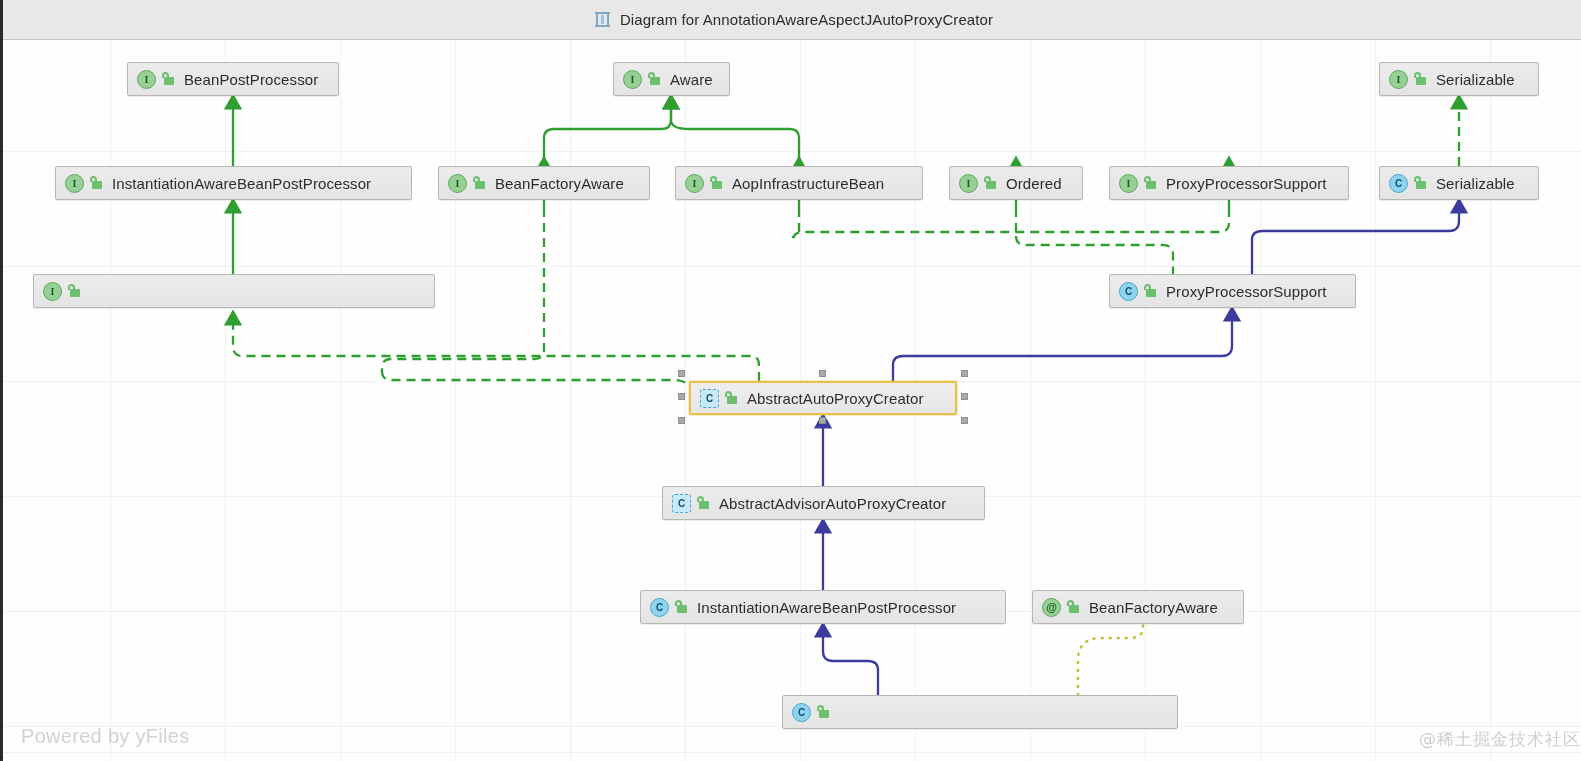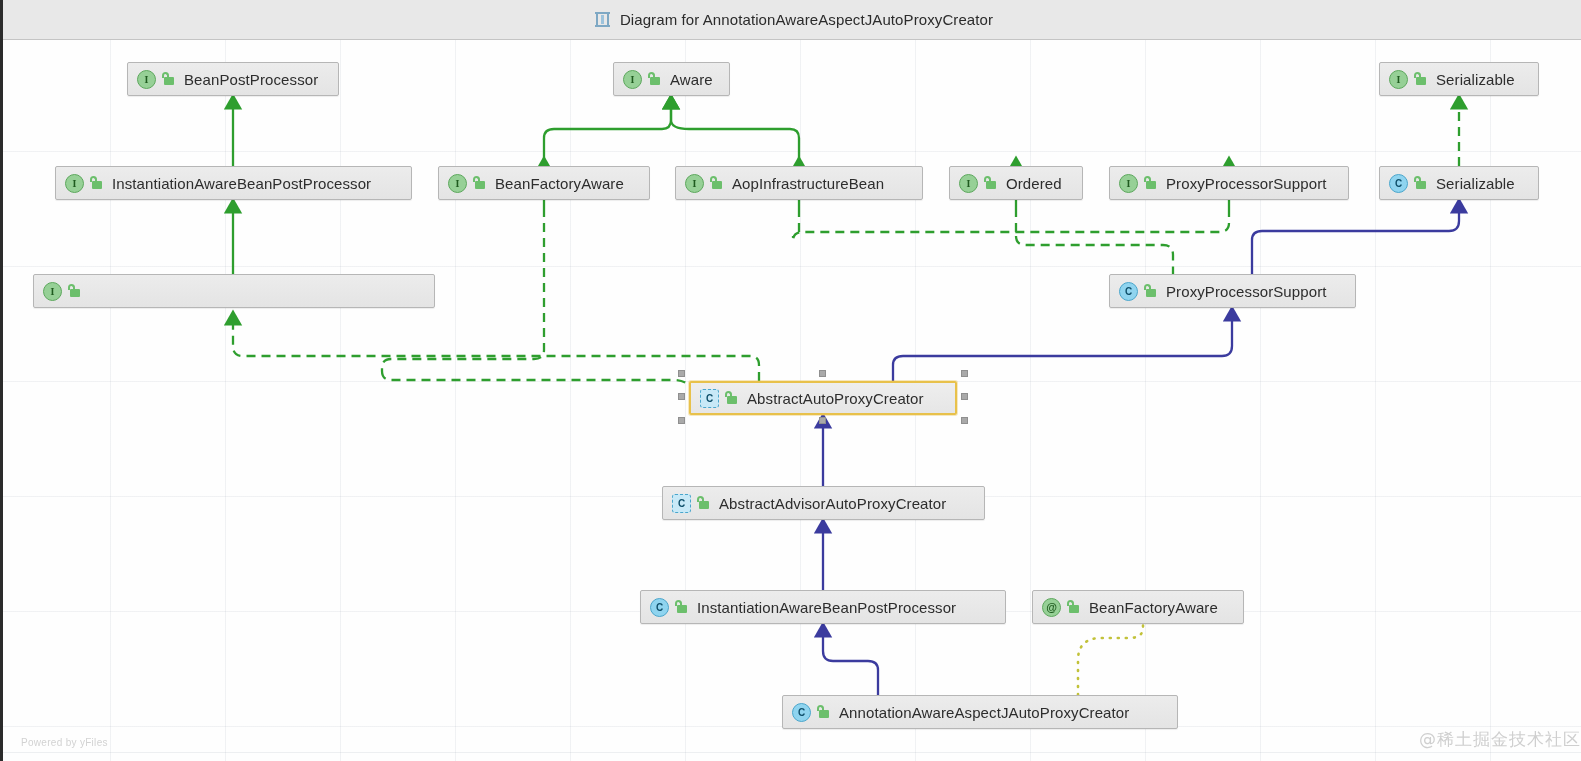--- a/index.html
+++ b/index.html
@@ -81,21 +81,21 @@
   
   .node.selected{
     border:2px solid #e8c14b;
     background:linear-gradient(#eeeeee,#e6e6e6);
     box-shadow:0 0 0 1px rgba(232,193,75,.35);
   }
   .handle{position:absolute;width:7px;height:7px;background:#a9a9a9;
           border:1px solid #8f8f8f;box-sizing:border-box;}
 
   
-  #yfiles{position:absolute;left:18px;bottom:13px;font-size:10px;color:#d2d2d2;
+  #yfiles{position:absolute;left:18px;bottom:13px;font-size:20px;color:#d2d2d2;
           letter-spacing:.3px;}
   #cnmark{position:absolute;right:0;bottom:10px;font-size:17px;color:#cfcfcf;
           font-family:"DejaVu Sans",sans-serif;letter-spacing:1px;}
   #bottomline{position:absolute;left:0;bottom:8px;width:1578px;height:1px;
               background:rgba(170,178,190,.20);}
 </style>
 </head>
 <body>
 
 <div id="root">
@@ -304,21 +304,20 @@
             <b class="body"></b>
           </span>
           <span class="ilabel">BeanFactoryAware</span>
         </div>
         <div class="node" style="left: 779px; top: 655px; width: 396px;">
           <span class="badge cls">C</span>
           <span class="vis">
             <b class="sh"></b>
             <b class="body"></b>
           </span>
-          <span class="ilabel">AnnotationAwareAspectJAutoProxyCreator</span>
         </div>
       </div>
 
     <div id="bottomline"></div>
     <div id="yfiles">Powered by yFiles</div>
     <div id="cnmark">@稀土掘金技术社区</div>
   </div>
 </div>
 
 </body></html>

